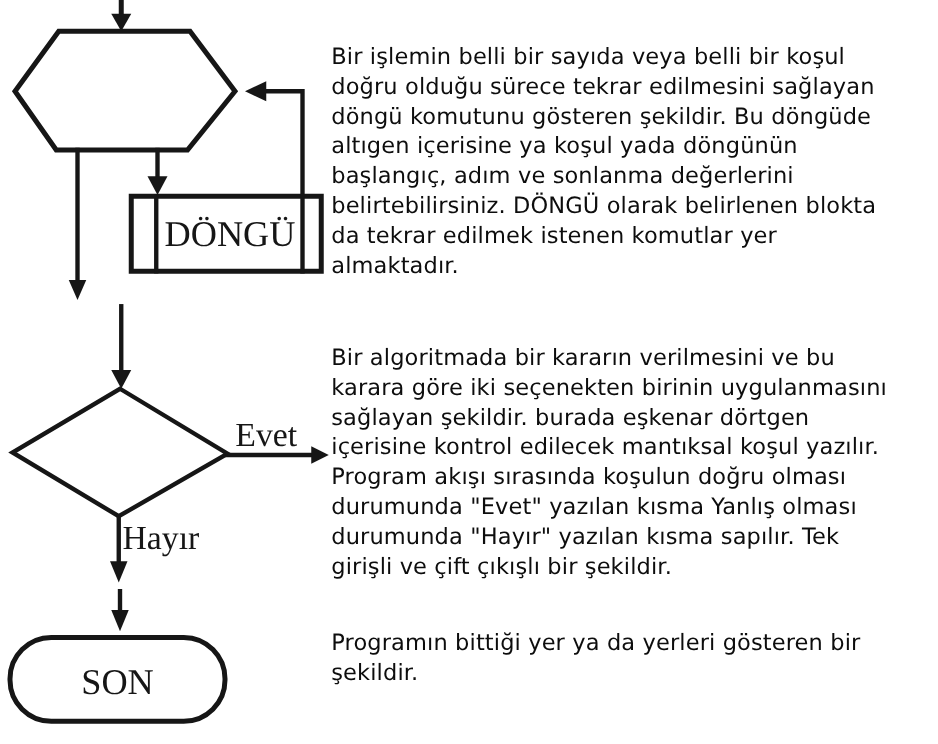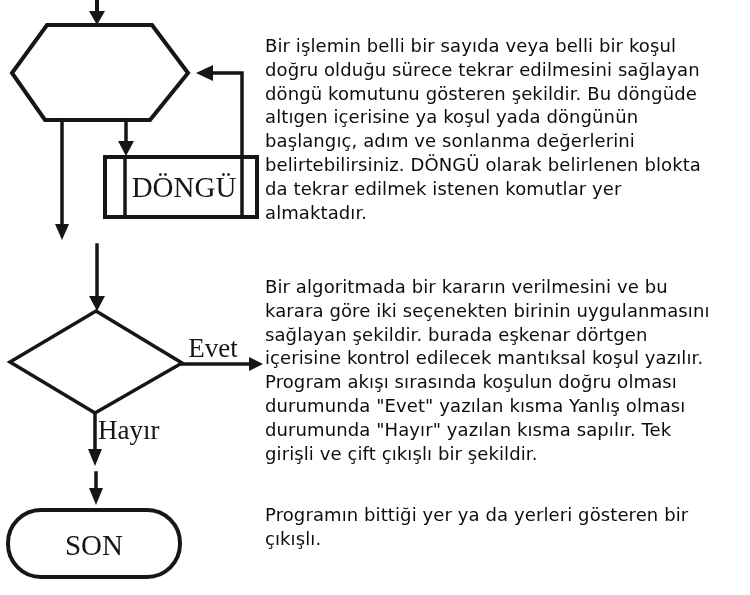--- a/index.html
+++ b/index.html
@@ -116,15 +116,15 @@
   <div class="para para-decision">Bir algoritmada bir kararın verilmesini ve bu
 karara göre iki seçenekten birinin uygulanmasını
 sağlayan şekildir. burada eşkenar dörtgen
 içerisine kontrol edilecek mantıksal koşul yazılır.
 Program akışı sırasında koşulun doğru olması
 durumunda "Evet" yazılan kısma Yanlış olması
 durumunda "Hayır" yazılan kısma sapılır. Tek
 girişli ve çift çıkışlı bir şekildir.</div>
 
   <div class="para para-terminator">Programın bittiği yer ya da yerleri gösteren bir
-çıkışlı.</div>
+şekildir.</div>
 
 </div>
 
 </body></html>

